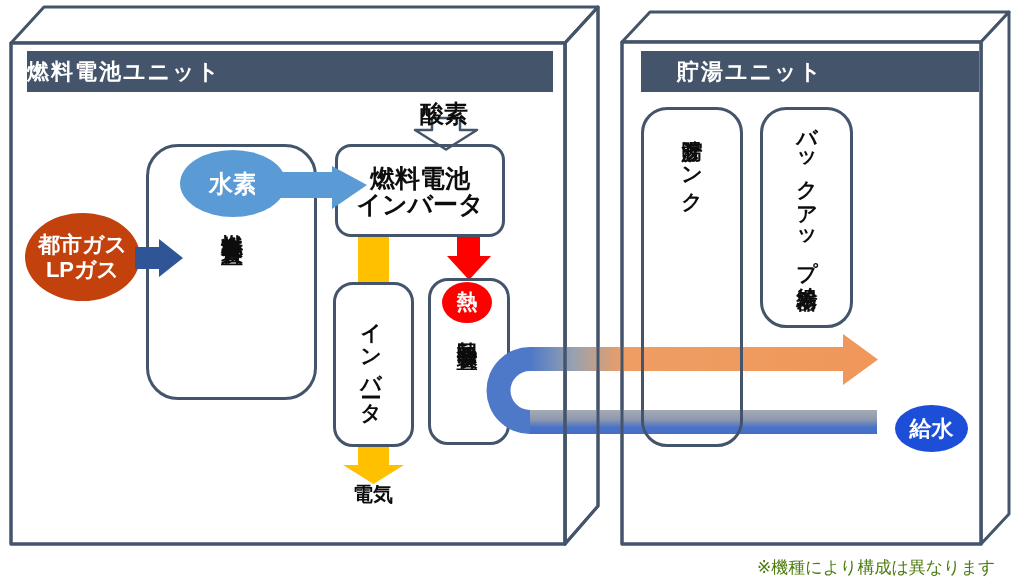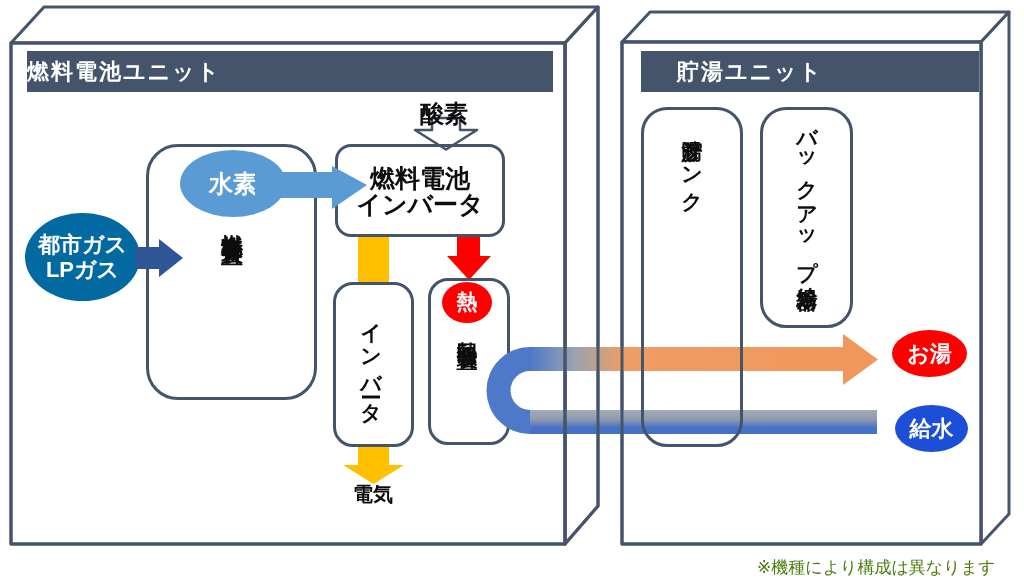--- a/index.html
+++ b/index.html
@@ -7,21 +7,21 @@
          font-family:"Liberation Sans","DejaVu Sans",sans-serif;}
   svg.layer{position:absolute;left:0;top:0;}
   .bar{position:absolute;background:#44546A;color:#fff;font-weight:bold;font-size:22px;
        display:flex;align-items:center;justify-content:flex-start;letter-spacing:2px;}
   .cbox{position:absolute;border:3px solid #44546A;background:transparent;box-sizing:border-box;}
   .vtext{position:absolute;writing-mode:vertical-rl;text-orientation:mixed;font-weight:bold;
          color:#0d0d0d;letter-spacing:2px;transform:translateX(-50%);white-space:nowrap;}
   .ellipse{position:absolute;border-radius:50%;display:flex;flex-direction:column;align-items:center;
            justify-content:center;color:#fff;font-weight:bold;line-height:1.15;text-align:center;}
   .el-hydrogen{background:#5B9BD5;font-size:24px;}
-  .el-gas{background:#0369a1;font-size:22px;}
+  .el-gas{background:#c2410c;font-size:22px;}
   .el-heat{background:#FF0000;font-size:21px;}
   .el-hot{background:#FF0000;font-size:22px;}
   .el-supply{background:#1d4ed8;font-size:22px;}
   .hlabel{position:absolute;font-weight:bold;color:#0d0d0d;text-align:center;}
   .stacktext{position:absolute;display:flex;flex-direction:column;align-items:center;justify-content:center;
              font-weight:bold;font-size:25px;line-height:26px;color:#0d0d0d;}
   .footnote{position:absolute;font-size:17px;color:#4d7c0f;}
 </style>
 </head>
 <body>
@@ -107,23 +107,20 @@
   <div class="ellipse el-gas" style="left:25px;top:213px;width:115px;height:88px;">
     <span>都市ガス</span>
     <span>LPガス</span>
   </div>
   <div class="ellipse el-hydrogen" style="left:180px;top:150px;width:106px;height:67px;">
     <span>水素</span>
   </div>
   <div class="ellipse el-heat" style="left:442px;top:282px;width:50px;height:41px;">
     <span>熱</span>
   </div>
-  <div class="ellipse el-hot" style="left:892px;top:330px;width:75px;height:47px;">
-    <span>お湯</span>
-  </div>
   <div class="ellipse el-supply" style="left:895px;top:405px;width:73px;height:47px;">
     <span>給水</span>
   </div>
 
   <div class="footnote" style="left:757px;top:556px;">※機種により構成は異なります</div>
 
   <svg class="layer" width="1024" height="580" viewBox="0 0 1024 580">
     <path d="M530,347 A43.5,43.5 0 0 0 530,434 L530,410 A19.5,19.5 0 0 1 530,371 Z" fill="#4E78C8"></path>
     <path d="M255,172 L332,172 L332,166 L367,185 L332,209 L332,198 L255,198 Z" fill="#5B9BD5"></path>
     <path d="M135,247 L159,247 L159,239 L183,258 L159,277 L159,269 L135,269 Z" fill="#2F5597"></path>

